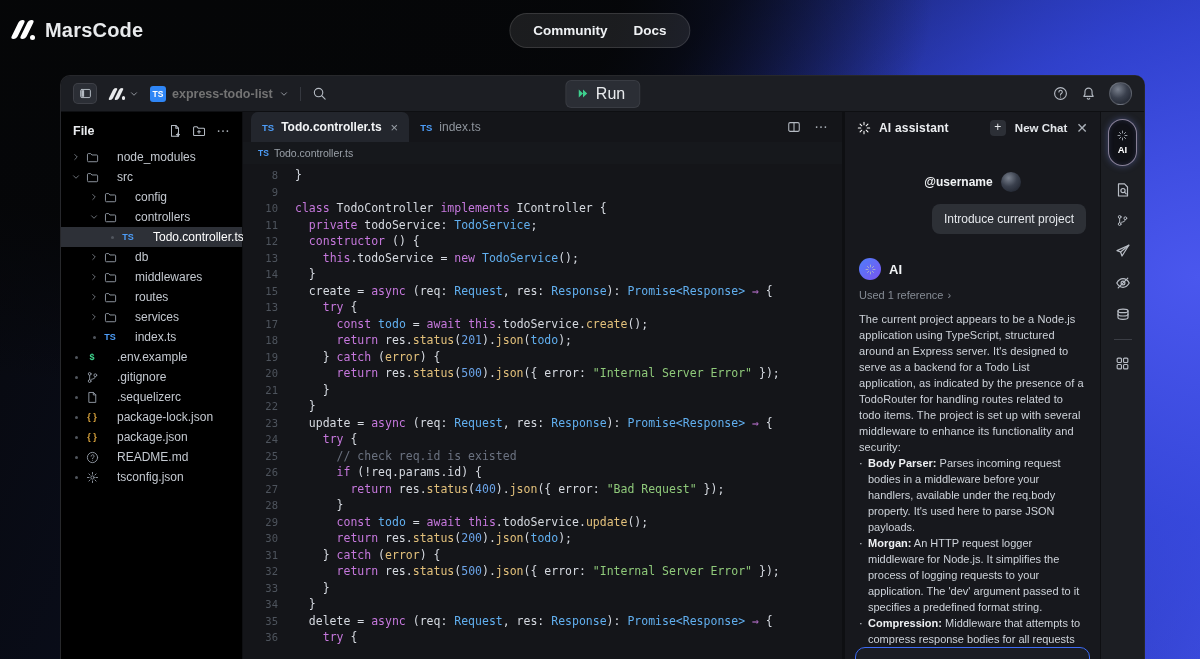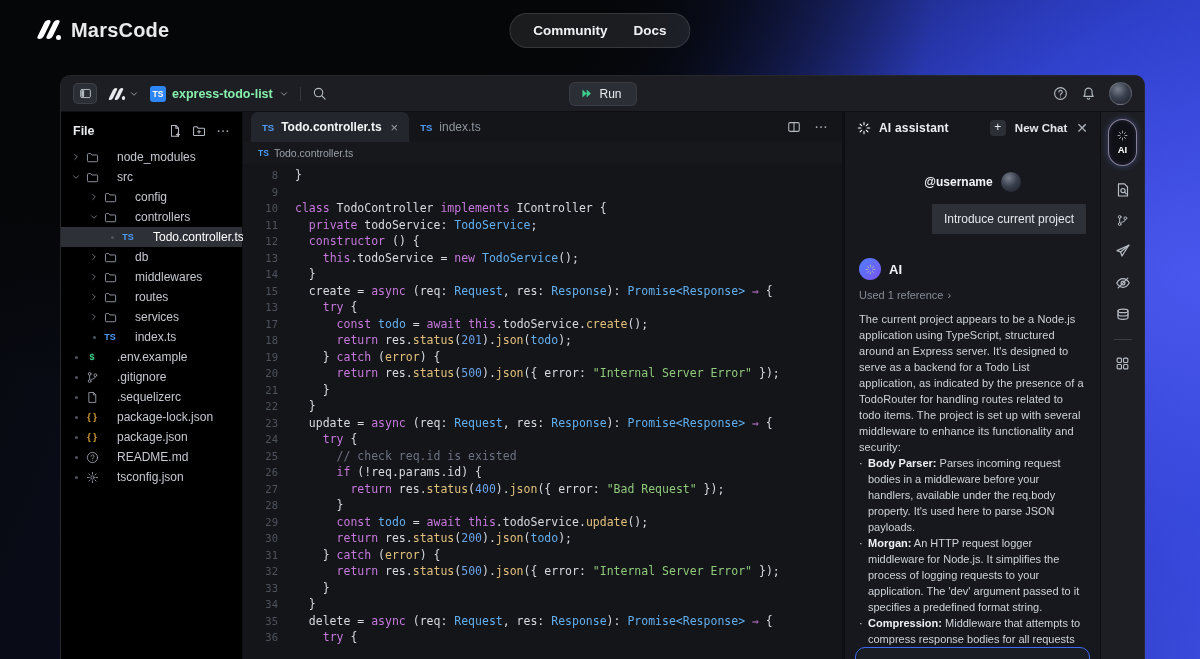--- a/index.html
+++ b/index.html
@@ -6,21 +6,21 @@
   html,body { width:1200px; height:659px; overflow:hidden; }
   body {
     font-family:"Liberation Sans","DejaVu Sans",sans-serif;
     color:#e8eaec;
     background:
       radial-gradient(950px 500px at 16% 0%, #050607 0%, rgba(5,6,8,.96) 45%, rgba(5,6,8,0) 78%),
       radial-gradient(820px 640px at 100% 42%, #4a57ee 0%, rgba(56,74,226,.7) 38%, rgba(16,22,48,0) 72%),
       linear-gradient(112deg, #07080c 0%, #0b1023 42%, #1d2da0 78%, #3a49d8 100%);
   }
   
-  .site-header { height:60px; display:flex; align-items:center; padding:0 36px; position:relative; }
+  .site-header { height:60px; display:flex; align-items:center; padding:0 10px; position:relative; }
   .brand { display:flex; align-items:center; gap:9px; }
   .logo-mark { position:relative; width:26px; height:22px; display:inline-block; }
   .logo-mark i { position:absolute; top:1px; width:6px; height:19px; background:#fff; border-radius:3px; transform:skewX(-26deg); }
   .logo-mark i:first-child { left:5px; } .logo-mark i:nth-child(2) { left:14px; }
   .logo-mark em { position:absolute; right:1px; bottom:1px; width:5px; height:5px; border-radius:50%; background:#fff; }
   .brand-name { font-size:20px; font-weight:700; letter-spacing:.2px; }
   .header-nav { position:absolute; left:50%; transform:translateX(-50%); display:flex; align-items:center;
     background:rgba(255,255,255,.09); border:1px solid rgba(255,255,255,.12); border-radius:999px; padding:7px 12px; gap:4px; }
   .header-nav a { font-size:13.5px; font-weight:600; color:#f0f2f5; padding:2px 11px; cursor:pointer; text-decoration:none; }
   .header-right { margin-left:auto; display:flex; align-items:center; gap:16px; }
@@ -35,27 +35,27 @@
   .ide-toolbar { height:36px; flex:none; background:#1c1e23; border-bottom:1px solid #0e0f12; display:flex; align-items:center; padding:0 12px; gap:11px; position:relative; }
   .tgl { width:24px; height:21px; border-radius:5px; background:#2b2e35; border:1px solid rgba(255,255,255,.09); display:flex; align-items:center; justify-content:center; color:#d4d8dd; cursor:pointer; }
   .mini-logo { display:flex; align-items:center; gap:4px; cursor:pointer; }
   .mini-mark { position:relative; width:17px; height:14px; }
   .mini-mark i { position:absolute; top:1px; width:4px; height:12px; background:#e8eaec; border-radius:2px; transform:skewX(-26deg); }
   .mini-mark i:first-child { left:3px; } .mini-mark i:nth-child(2) { left:9px; }
   .mini-mark em { position:absolute; right:0; bottom:1px; width:3.5px; height:3.5px; border-radius:50%; background:#e8eaec; }
   .proj { display:flex; align-items:center; gap:6px; cursor:pointer; }
   .ts-badge { width:16px; height:16px; border-radius:3px; background:#2f86f6; color:#fff; font-size:8.5px; font-weight:700;
     display:flex; align-items:center; justify-content:center; }
-  .proj-name { font-size:12.5px; font-weight:700; color:#86efac; }
+  .proj-name { font-size:12.5px; font-weight:700; color:#737373; }
   .vdiv { width:1px; height:14px; background:#35383f; }
   .icon { display:inline-flex; align-items:center; justify-content:center; color:#b4bac2; }
   .icon svg { display:block; }
   .run-btn { position:absolute; left:50%; transform:translateX(-50%); display:flex; align-items:center; gap:7px;
     background:#2b2e35; border:1px solid rgba(255,255,255,.07); border-radius:6px; padding:4px 14px 4px 10px; cursor:pointer; }
-  .run-btn span { font-size:12px; color:#e9ebee; }
+  .run-btn span { font-size:16px; color:#e9ebee; }
   .toolbar-right { margin-left:auto; display:flex; align-items:center; gap:13px; }
   .avatar { width:23px; height:23px; border-radius:50%; background:radial-gradient(circle at 38% 30%, #79808d 0%, #3a404d 45%, #181c26 100%); border:1px solid rgba(255,255,255,.18); cursor:pointer; }
   .ide-body { flex:1; display:flex; min-height:0; }
   
   .explorer { width:182px; flex:none; background:#000000; border-right:1px solid #0e0f12; padding-top:4px; }
   .explorer-head { display:flex; align-items:center; padding:8px 12px 9px; }
   .explorer-title { font-size:12.5px; font-weight:700; color:#e9ebee; }
   .explorer-actions { margin-left:auto; display:flex; gap:10px; color:#aab0b8; }
   .trow { display:flex; align-items:center; height:20px; font-size:12px; color:#c4c9d0; cursor:pointer; padding-right:6px; }
   .trow.sel { background:#2d3037; color:#ffffff; }
@@ -86,21 +86,21 @@
   .ai-head { height:32px; flex:none; display:flex; align-items:center; gap:8px; padding:0 12px; }
   .ai-title { font-size:12px; font-weight:700; color:#eceef1; letter-spacing:.2px; }
   .ai-head-right { margin-left:auto; display:flex; align-items:center; gap:9px; }
   .plus-box { width:16px; height:16px; border-radius:4px; background:#2c2f36; color:#e7e9ec; font-size:12px; line-height:14px; text-align:center; cursor:pointer; }
   .newchat { font-size:11.5px; font-weight:600; color:#e3e6ea; cursor:pointer; }
   .ai-close { color:#aab0b8; font-size:14px; cursor:pointer; }
   .chat { flex:1; padding:6px 14px 0; overflow:hidden; }
   .user-row { display:flex; justify-content:center; align-items:center; gap:8px; margin-top:22px; }
   .handle { font-size:12px; font-weight:700; color:#f2f4f6; }
   .mini-avatar { width:20px; height:20px; border-radius:50%; background:radial-gradient(circle at 38% 30%, #7a818e 0%, #3a404d 45%, #171b25 100%); }
-  .bubble { margin:12px 0 0 auto; width:max-content; max-width:200px; background:#2d3036; border-radius:1px; padding:8px 12px; font-size:12px; color:#e4e7eb; cursor:pointer; }
+  .bubble { margin:12px 0 0 auto; width:max-content; max-width:200px; background:#2d3036; border-radius:8px; padding:8px 12px; font-size:12px; color:#e4e7eb; cursor:pointer; }
   .ai-row { display:flex; align-items:center; gap:8px; margin-top:24px; }
   .ai-avatar { width:22px; height:22px; border-radius:50%; background:linear-gradient(135deg,#4f7dfa,#7a55f0); display:flex; align-items:center; justify-content:center; color:#fff; }
   .ai-name { font-size:13px; font-weight:700; color:#f2f4f6; }
   .ref { margin-top:9px; font-size:11px; color:#868c95; display:flex; align-items:center; gap:4px; cursor:pointer; }
   .intro { margin-top:10px; font-size:11px; line-height:16px; color:#ced3da; letter-spacing:.1px; }
   .blist { margin-top:0; list-style:none; }
   .blist li { position:relative; padding-left:9px; font-size:11px; line-height:16px; color:#ced3da; }
   .blist li::before { content:"·"; position:absolute; left:0; color:#ced3da; }
   .blist b { color:#eef0f3; }
   .chat-input { position:absolute; left:10px; right:10px; bottom:-18px; height:30px; border:1.5px solid #3d6bf5; border-radius:10px; background:#1b1d24; }

